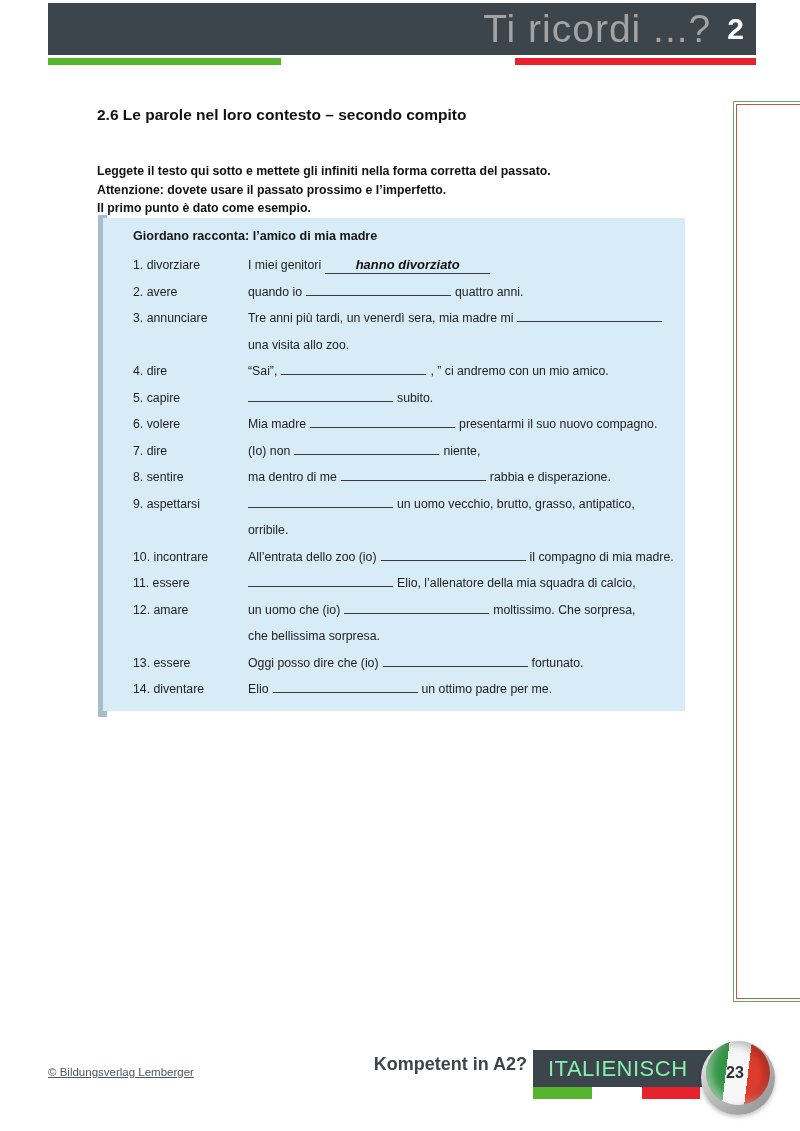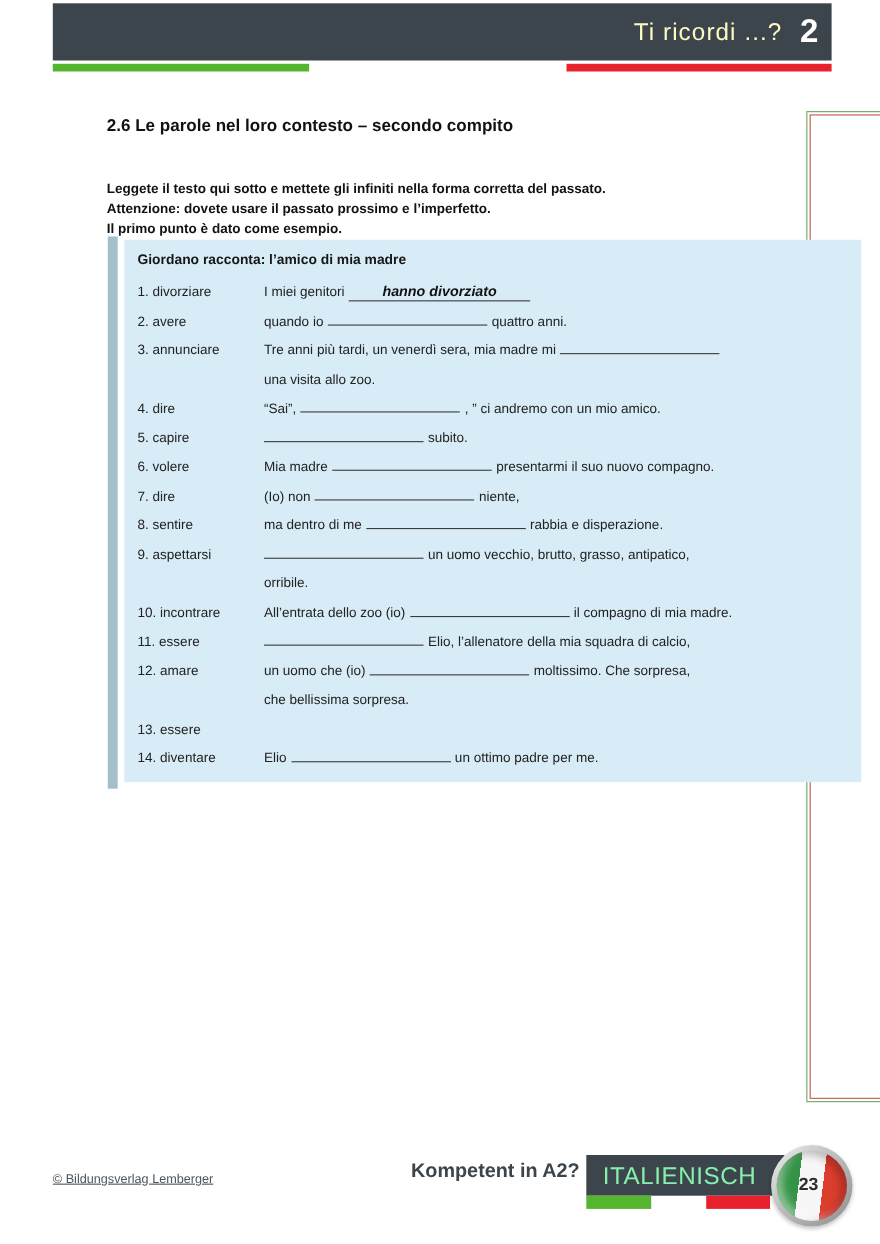--- a/index.html
+++ b/index.html
@@ -6,38 +6,38 @@
   .page{
     position:relative;width:800px;height:1131px;background:#ffffff;
     overflow:hidden;font-family:"Liberation Sans",sans-serif;color:#1f1f1f;
   }
   
   .header-bar{
     position:absolute;left:48px;top:3px;width:708px;height:52px;
     background:var(--charcoal);display:flex;align-items:center;
     justify-content:flex-end;padding-right:12px;box-sizing:border-box;
   }
-  .header-title{color:#fef9c3;font-size:22px;font-weight:200;letter-spacing:1px;margin-left:21px;}
+  .header-title{color:#a3a3a3;font-size:39px;font-weight:200;letter-spacing:1px;margin-left:21px;}
   .chapter-number{color:#fff;font-size:30px;font-weight:bold;margin-left:16px;}
   .green-accent{position:absolute;left:48px;top:58px;width:233px;height:7px;background:var(--green);}
   .red-accent{position:absolute;left:515px;top:58px;width:241px;height:7px;background:var(--red);}
   
   .page-frame{
     position:absolute;left:733px;top:101px;width:140px;height:901px;
     border:1.5px solid #66a963;box-sizing:border-box;
   }
   .page-frame-inner{position:absolute;left:2px;top:2px;right:2px;bottom:2px;border:1.5px solid #c0584a;}
   
   .section-heading{position:absolute;left:97px;top:106px;font-size:15.5px;font-weight:bold;color:#111;}
   .instructions{position:absolute;left:97px;top:142px;font-size:12.3px;font-weight:bold;line-height:18.6px;color:#111;margin-top:20px;}
   
   .exercise-stripe{position:absolute;left:98px;top:215px;width:9px;height:502px;background:var(--stripe_blue);}
   .exercise-box{
-    position:absolute;left:113px;top:218px;width:670px;height:493px;
-    background:var(--box_blue);box-sizing:border-box;padding:10px 0 0 12px;
+    position:absolute;left:103px;top:218px;width:582px;height:493px;
+    background:var(--box_blue);box-sizing:border-box;padding:10px 0 0 30px;
   }
   .exercise-title{font-size:12.6px;font-weight:bold;line-height:17px;color:#161616;}
   .rows{margin-top:7px;}
   .row{display:flex;font-size:12.3px;line-height:26.5px;color:#222;}
   .row-label{width:115px;flex-shrink:0;}
   .sentence-col{flex:1;white-space:nowrap;}
   .blank{
     display:inline-block;width:145px;border-bottom:1px solid #3a3a3a;
     margin:0 4px;text-align:center;line-height:15px;
   }
@@ -55,21 +55,21 @@
   .language-badge{
     position:absolute;left:533px;top:1050px;width:180px;height:37px;
     background:var(--charcoal);color:#86efac;font-size:22px;font-weight:normal;
     line-height:37px;padding-left:15px;letter-spacing:.5px;box-sizing:border-box;
   }
   .badge-green-bar{position:absolute;left:533px;top:1087px;width:59px;height:12px;background:var(--green);}
   .badge-red-bar{position:absolute;left:642px;top:1087px;width:58px;height:12px;background:var(--red);}
   .page-number-badge{
     position:absolute;left:701px;top:1041px;width:74px;height:74px;border-radius:50%;
     background:linear-gradient(135deg,#f0f0f0 0%,#bdbdbd 45%,#8f8f8f 100%);
-    display:flex;align-items:center;justify-content:center;
+    display:flex;justify-content:center;
     box-shadow:0 2px 4px rgba(0,0,0,.25);
   }
   .italian-flag{
     width:64px;height:64px;border-radius:50%;
     background:linear-gradient(97deg,var(--flag_green) 0 33%,#f7f7f7 33% 64%,var(--flag_red) 64% 100%);
     box-shadow:inset -5px 3px 8px rgba(0,0,0,.25),inset 5px -3px 8px rgba(255,255,255,.45);
     display:flex;align-items:center;justify-content:center;
   }
   .page-number{font-size:16px;font-weight:bold;color:#2a2f33;transform:translateX(-3px);}
 </style>
@@ -156,20 +156,21 @@
         <span class="sentence-col"><span class="pre"></span><span class="blank"><span class="answer"></span></span><span class="post">Elio, l’allenatore della mia squadra di calcio,</span><span class="line2" style="display:block"></span></span>
       </div>
 
       <div class="row">
         <span class="row-label">12. amare</span>
         <span class="sentence-col"><span class="pre">un uomo che (io)</span><span class="blank"><span class="answer"></span></span><span class="post">moltissimo. Che sorpresa,</span><span class="line2" style="display:block">che bellissima sorpresa.</span></span>
       </div>
 
       <div class="row">
         <span class="row-label">13. essere</span>
+        <span class="sentence-col"><span class="pre">Oggi posso dire che (io)</span><span class="blank"><span class="answer"></span></span><span class="post">fortunato.</span><span class="line2" style="display:block"></span></span>
       </div>
 
       <div class="row">
         <span class="row-label">14. diventare</span>
         <span class="sentence-col"><span class="pre">Elio</span><span class="blank"><span class="answer"></span></span><span class="post">un ottimo padre per me.</span><span class="line2" style="display:block"></span></span>
       </div>
 
     </div>
   </div>
 

